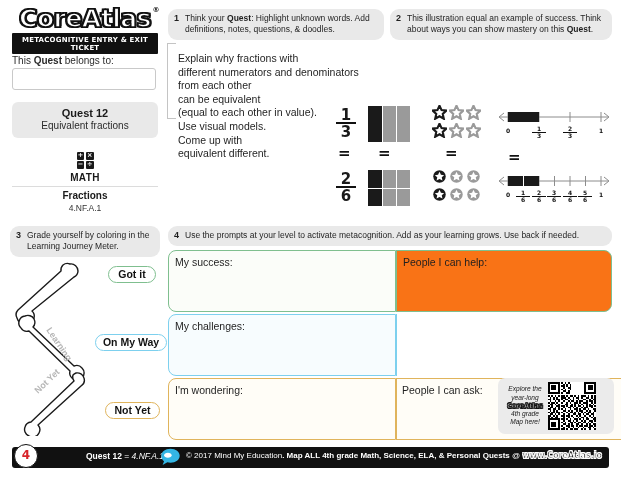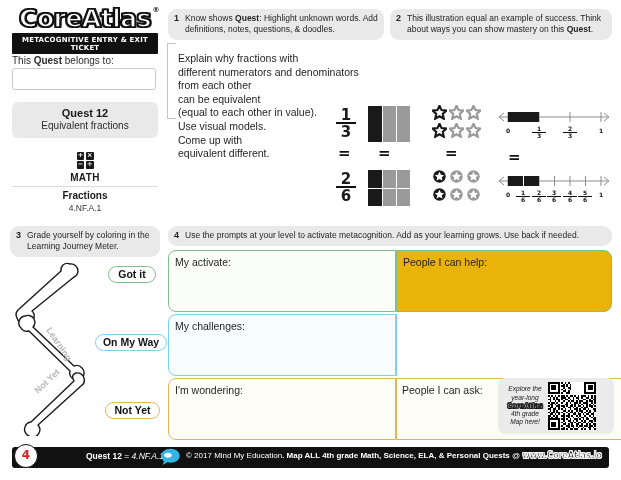--- a/index.html
+++ b/index.html
@@ -285,21 +285,21 @@
       </svg>
     </div>
 
     <div class="badge badge-got">Got it</div>
     <div class="badge badge-omw">On My Way</div>
     <div class="badge badge-not">Not Yet</div>
   </div>
 
   <div class="step1-pill">
     <span class="stepnum">1</span>
-    <span class="s1txt"><span>Know shows </span><b>Quest</b><span>: Highlight unknown words. Add definitions, notes, questions, &amp; doodles.</span></span>
+    <span class="s1txt"><span>Think your </span><b>Quest</b><span>: Highlight unknown words. Add definitions, notes, questions, &amp; doodles.</span></span>
   </div>
 
   <div class="bracket"></div>
   <div class="quest-text">
     <div>Explain why fractions with</div>
     <div>different numerators and denominators</div>
     <div>from each other</div>
     <div>can be equivalent</div>
     <div>(equal to each other in value).</div>
     <div>Use visual models.</div>
@@ -462,23 +462,23 @@
     </div>
   </div>
 
   <div class="step4-pill">
     <span class="stepnum">4</span>
     <span class="s4txt">Use the prompts at your level to activate metacognition. Add as your learning grows. Use back if needed.</span>
   </div>
 
   <div class="prow" style="top:250px;">
     <div class="pbox left" style="border:1.3px solid #7fbf8f;background:#fbfdf9;">
-      <span>My activate:</span>
-    </div>
-    <div class="pbox right" style="border:1.3px solid #7fbf8f;background:#eab308;">
+      <span>My success:</span>
+    </div>
+    <div class="pbox right" style="border:1.3px solid #7fbf8f;background:#f97316;">
       <span>People I can help:</span>
     </div>
     <div class="divline" style="left:228px;border-color:#7fbf8f;"></div>
   </div>
 
   <div class="prow" style="top:314px;">
     <div class="pbox left" style="border:1.3px solid #7dd0ee;background:#f7fcfe;">
       <span>My challenges:</span>
     </div>
     <div class="divline" style="left:228px;border-color:#7dd0ee;"></div>

